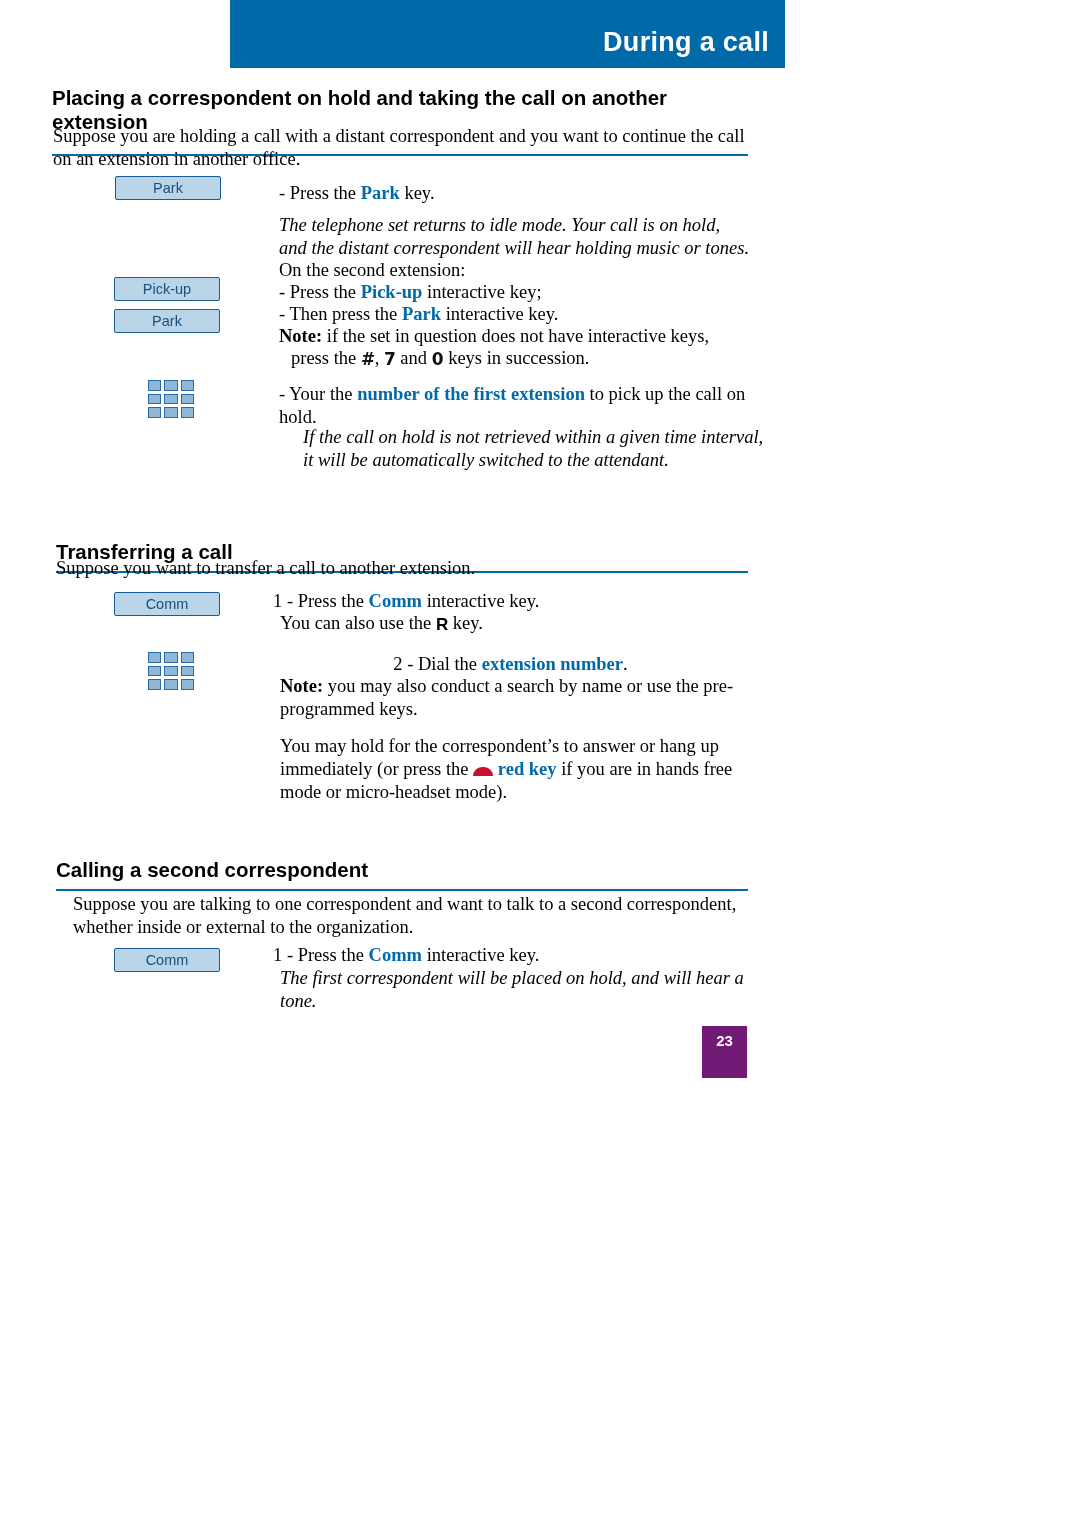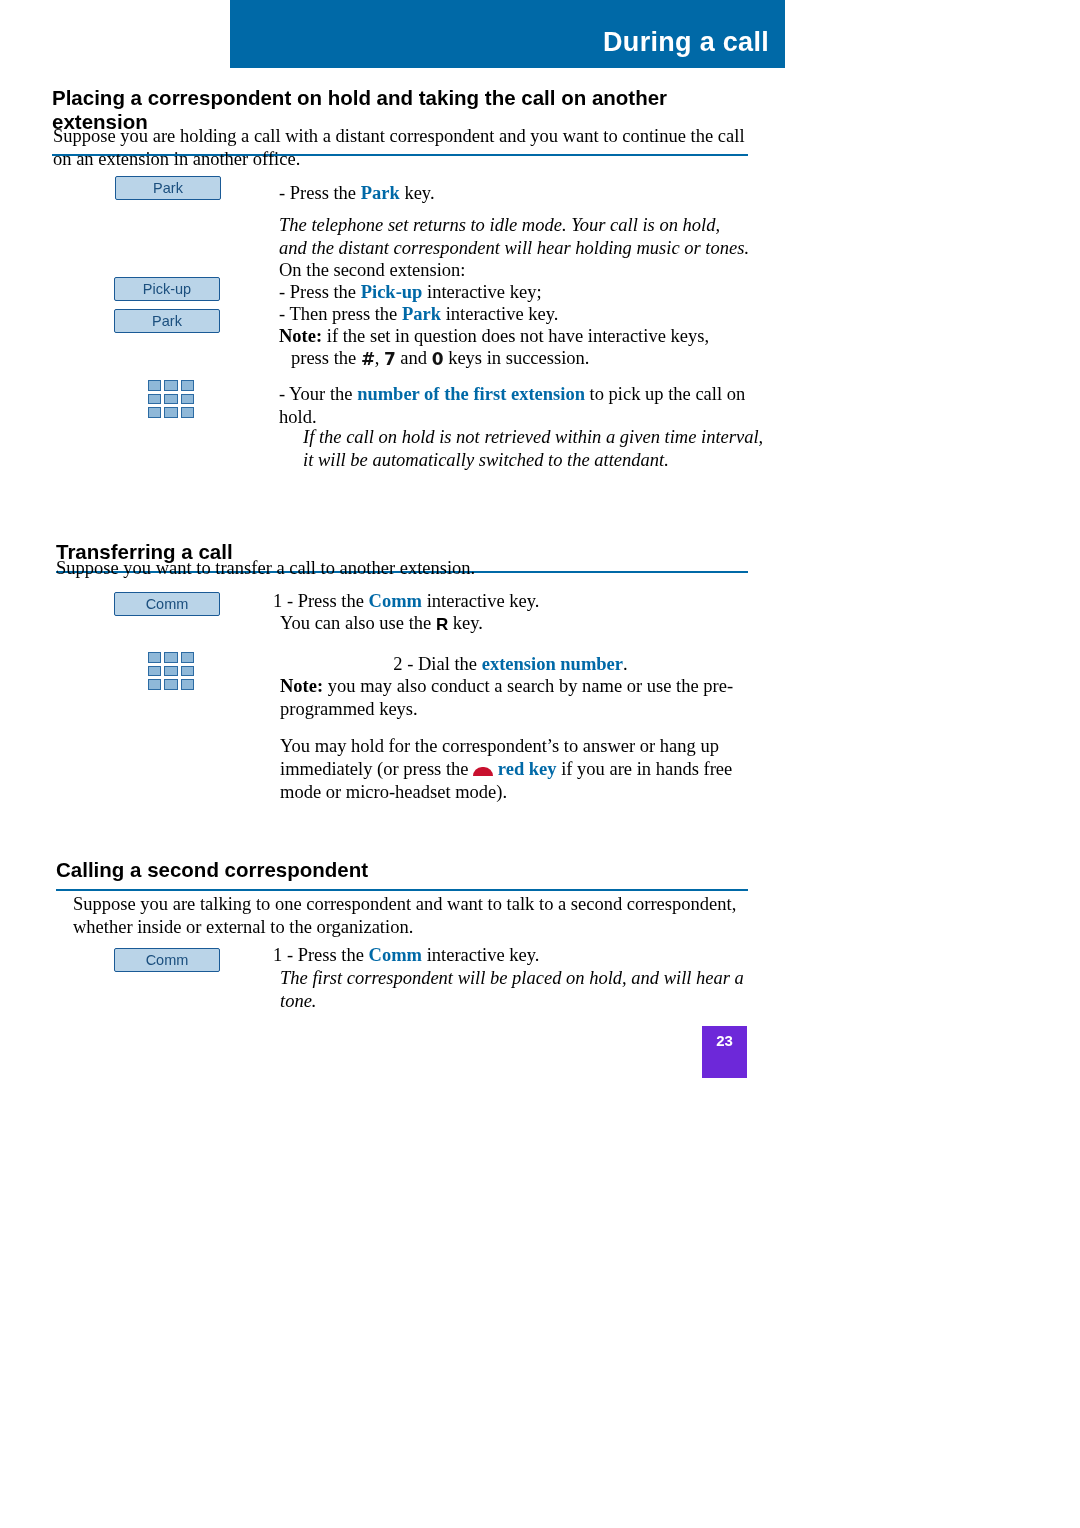--- a/index.html
+++ b/index.html
@@ -139,21 +139,21 @@
     transform: rotate(0deg);
   }
 
   
   .page-number {
     position: absolute;
     left: 702px;
     top: 1026px;
     width: 45px;
     height: 52px;
-    background: #6d28d9;
+    background: #701a75;
     color: #ffffff;
     font-family: "Liberation Sans", sans-serif;
     font-weight: bold;
     font-size: 15px;
     text-align: center;
     line-height: 30px;
   }
 </style>
 </head>
 <body>

